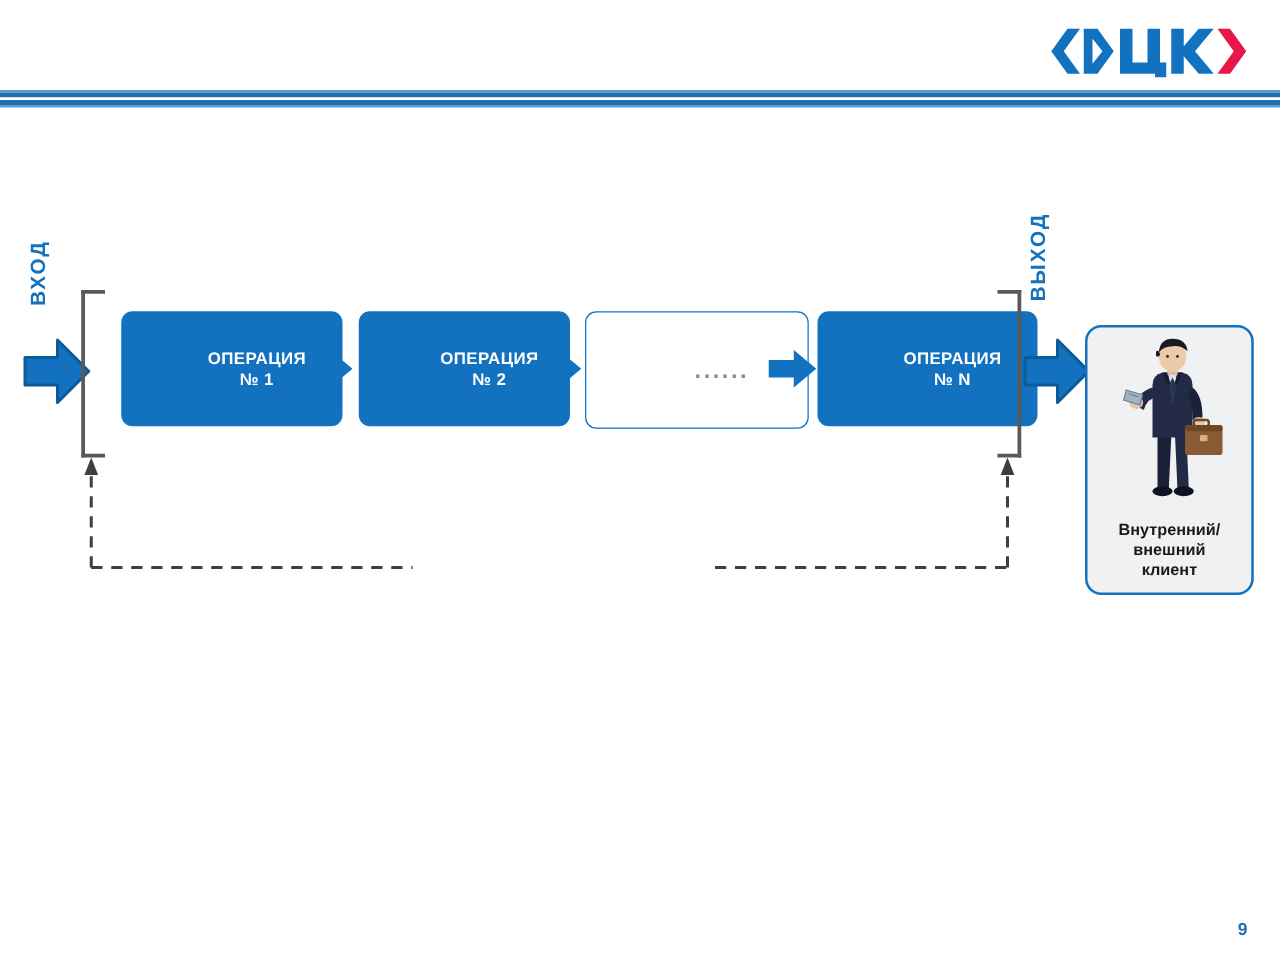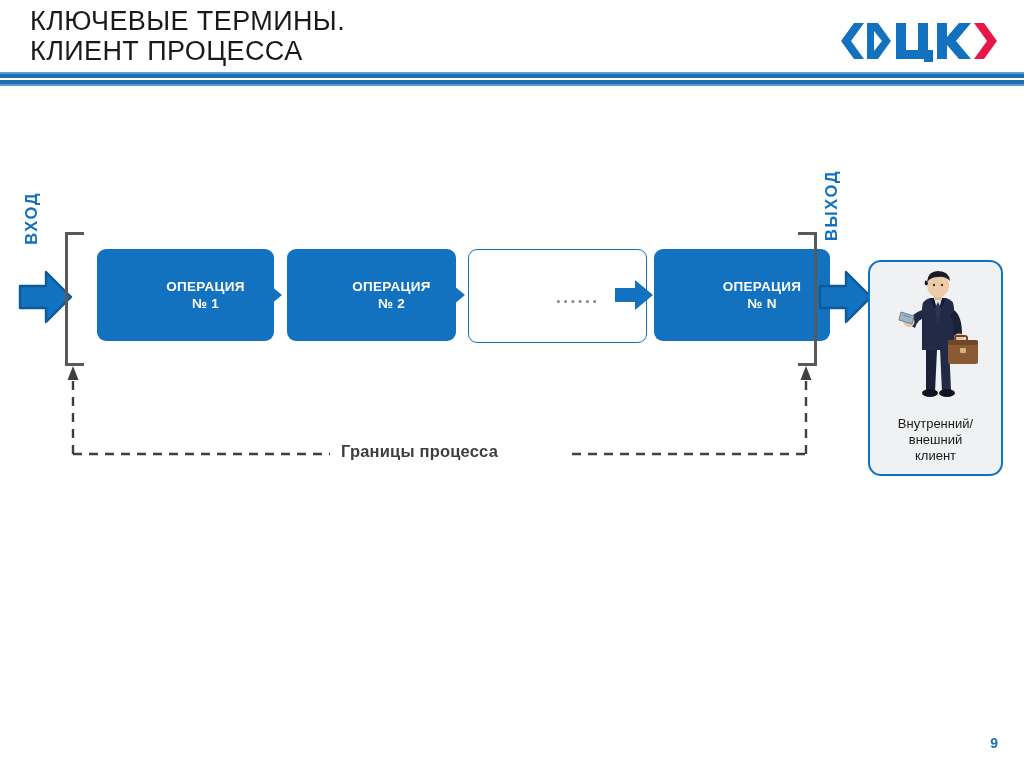--- a/index.html
+++ b/index.html
@@ -188,43 +188,41 @@
     width: 104px;
     height: 142px;
   }
   #client-label {
     position: absolute;
     left: 0;
     bottom: 10px;
     width: 100%;
     text-align: center;
     font-size: 13px;
-    font-weight: normal;
+    font-weight: bold;
     color: #1a1a1a;
     line-height: 16px;
     white-space: pre-line;
   }
 
   
   #page-number {
     position: absolute;
     right: 26px;
     bottom: 16px;
     font-size: 14px;
     font-weight: bold;
     color: #1f6fb2;
   }
 </style>
 </head>
 <body>
 
 <div id="slide-header">
 
-  <div id="slide-title">КЛЮЧЕВЫЕ ТЕРМИНЫ.
-КЛИЕНТ ПРОЦЕССА</div>
 
   <div id="brand-logo">
     <svg viewBox="0 0 160 42" width="160" height="42">
 
       <path d="M16 3 L3 21 L16 39 L26 39 L13 21 L26 3 Z" fill="#1272c0"></path>
 
       <path d="M29 3 L40 3 L53 21 L40 39 L29 39 L29 3 Z" fill="#1272c0"></path>
       <path d="M36 11 L36 31 L44 21 Z" fill="#ffffff"></path>
 
       <path d="M58 3 L68 3 L68 30 L80 30 L80 3 L90 3 L90 30 L95 30 L95 42 L86 42 L86 39 L58 39 Z" fill="#1272c0"></path>
@@ -299,21 +297,20 @@
 
   <div id="bracket-right" class="bracket"></div>
 
   <div id="label-out" class="v-label">ВЫХОД</div>
   <div id="arrow-out" class="big-arrow">
     <svg viewBox="0 0 55 56" width="55" height="56">
       <path d="M2 17 L28 17 L28 3 L53 28 L28 53 L28 39 L2 39 Z" fill="#1272c0" stroke="#0d5a99" stroke-width="2.4" stroke-linejoin="round"></path>
     </svg>
   </div>
 
-  <div id="boundary-label">Границы процесса</div>
 
   <div id="client-card">
     <div id="client-figure">
       <svg viewBox="0 0 104 142" width="104" height="142">
 
         <ellipse cx="54" cy="128" rx="30" ry="9" fill="#f4f5f6" stroke="#d7dادb" stroke-width="0"></ellipse>
         <ellipse cx="54" cy="128" rx="30" ry="9" fill="#eef0f1"></ellipse>
 
         <path d="M42 78 L42 122 L51 124 L53 82 Z" fill="#1b2138"></path>
         <path d="M56 80 L58 124 L67 122 L65 78 Z" fill="#232a45"></path>

